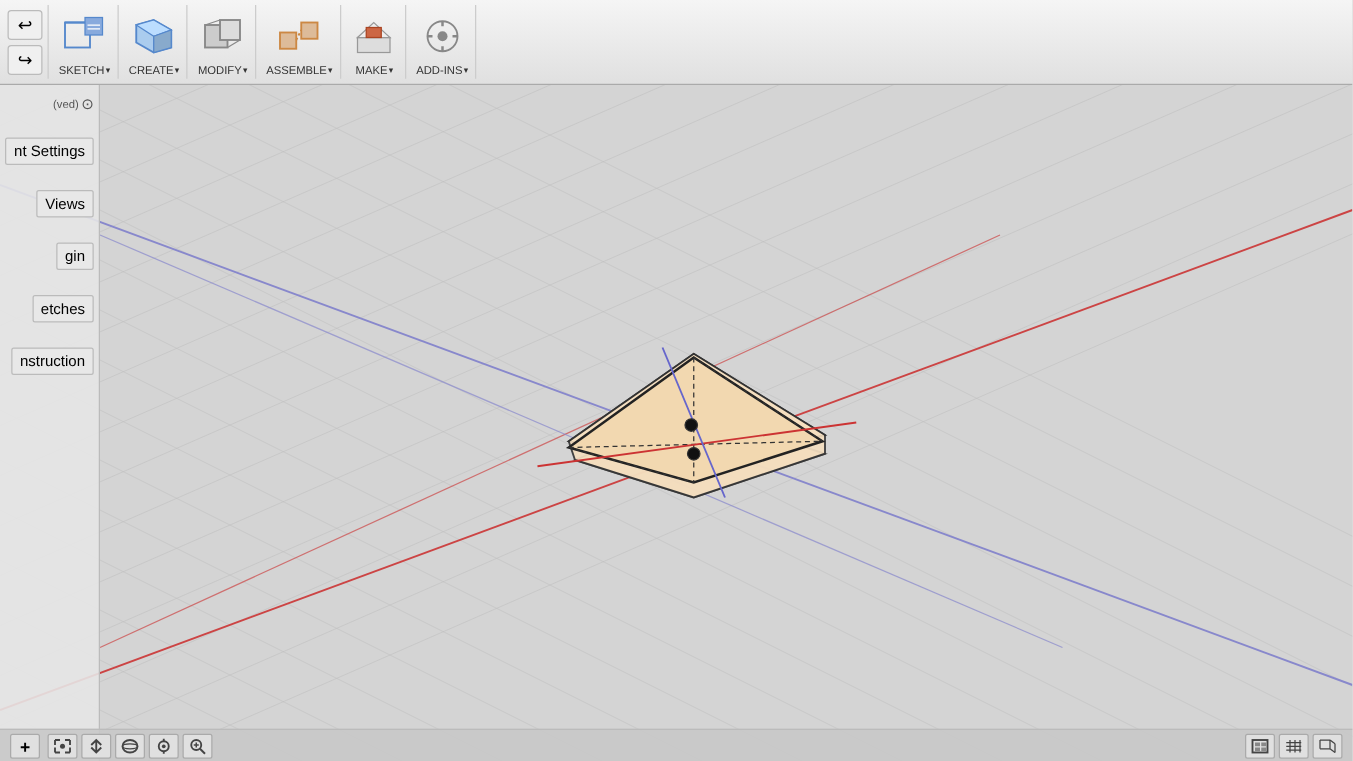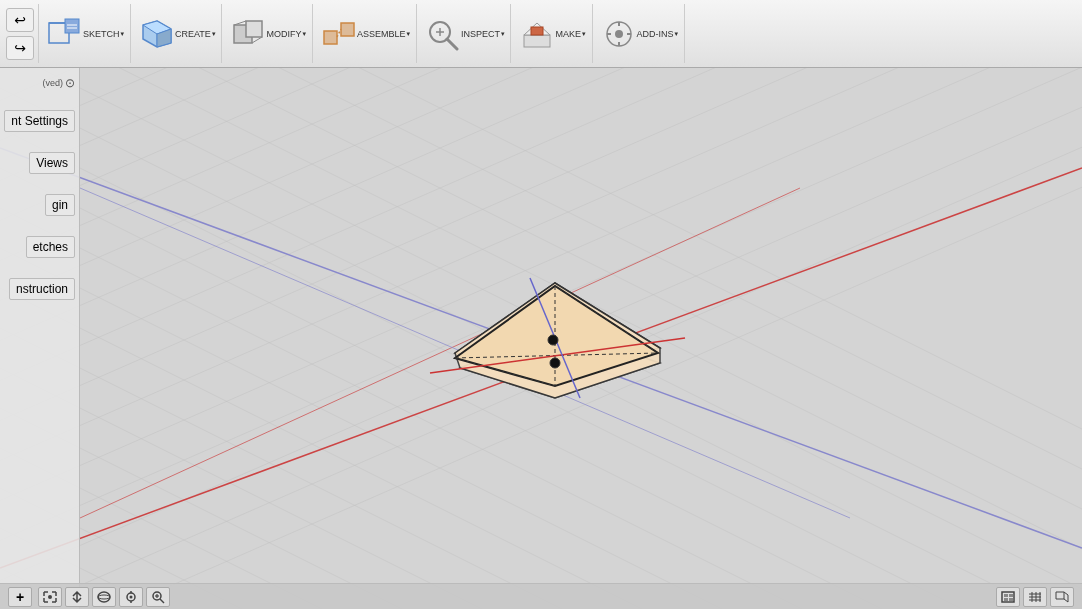--- a/index.html
+++ b/index.html
@@ -11,20 +11,21 @@
       height: 68px;
       background: linear-gradient(to bottom, #f5f5f5, #e0e0e0);
       border-bottom: 1px solid #aaa;
       display: flex;
       align-items: stretch;
       padding: 4px 2px;
       gap: 2px;
     }
     .toolbar-group {
       display: flex;
+      flex-direction: column;
       align-items: center;
       justify-content: flex-end;
       padding: 2px 6px;
       border-right: 1px solid #ccc;
       cursor: pointer;
       min-width: 50px;
       position: relative;
     }
     .toolbar-group .icon-area {
       display: flex;
@@ -215,34 +216,20 @@
         <line x1="16" y1="20" x2="20" y2="12" stroke="#cc8844" stroke-width="1.5" stroke-dasharray="2,2"></line>
       </svg>
     </div>
     <div class="label">
       <span>ASSEMBLE</span>
       <span class="arrow">▾</span>
     </div>
   </div>
 
 
-  <div class="toolbar-group">
-    <div class="icon-area">
-      <svg width="36" height="34" viewBox="0 0 36 34">
-        <circle cx="15" cy="15" r="10" fill="none" stroke="#888" stroke-width="2"></circle>
-        <line x1="22" y1="22" x2="32" y2="32" stroke="#888" stroke-width="3" stroke-linecap="round"></line>
-        <line x1="11" y1="15" x2="19" y2="15" stroke="#888" stroke-width="1.5"></line>
-        <line x1="15" y1="11" x2="15" y2="19" stroke="#888" stroke-width="1.5"></line>
-      </svg>
-    </div>
-    <div class="label">
-      <span>INSPECT</span>
-      <span class="arrow">▾</span>
-    </div>
-  </div>
 
 
   <div class="toolbar-group">
     <div class="icon-area">
       <svg width="36" height="34" viewBox="0 0 36 34">
         <rect x="5" y="18" width="26" height="12" fill="#dddddd" stroke="#999" stroke-width="1"></rect>
         <polygon points="5,18 18,6 31,18" fill="#eeeeee" stroke="#999" stroke-width="1"></polygon>
         <rect x="12" y="10" width="12" height="8" fill="#cc6644" stroke="#aa4422" stroke-width="1"></rect>
       </svg>
     </div>

